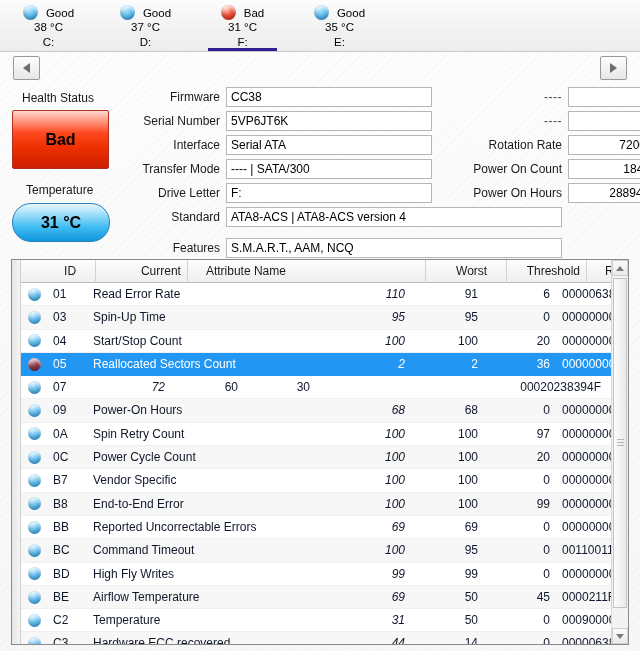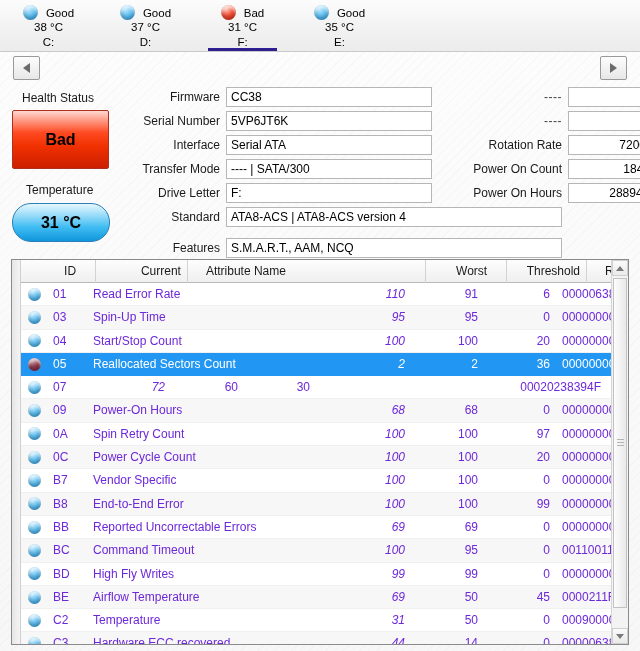--- a/index.html
+++ b/index.html
@@ -153,21 +153,21 @@
   .th.c-wor{width:73px;text-align:center;}
   .th.c-thr{width:72px;text-align:right;}
   .th.c-raw{width:57px;text-align:right;border-right:none;flex:1;}
 
   .tbody{
     position:absolute;left:9px;top:23px;right:17px;bottom:0;
     overflow:hidden;
   }
   .trow{
     display:flex;align-items:center;height:23.3px;
-    font-size:12px;color:#6d28d9;box-sizing:border-box;
+    font-size:12px;color:#0f172a;box-sizing:border-box;
     border-bottom:1px solid #f0f0f0;
   }
   .trow:nth-child(even){background:#f7f7f7;}
   .trow.sel{background:#2196f3;color:#fff;border-bottom-color:#2196f3;}
   .td{
     height:100%;line-height:22px;box-sizing:border-box;padding:0 6px;
     overflow:hidden;white-space:nowrap;
   }
   .td.c-dot{width:26px;padding:0;display:flex;align-items:center;justify-content:center;}
   .td.c-id{width:40px;}

